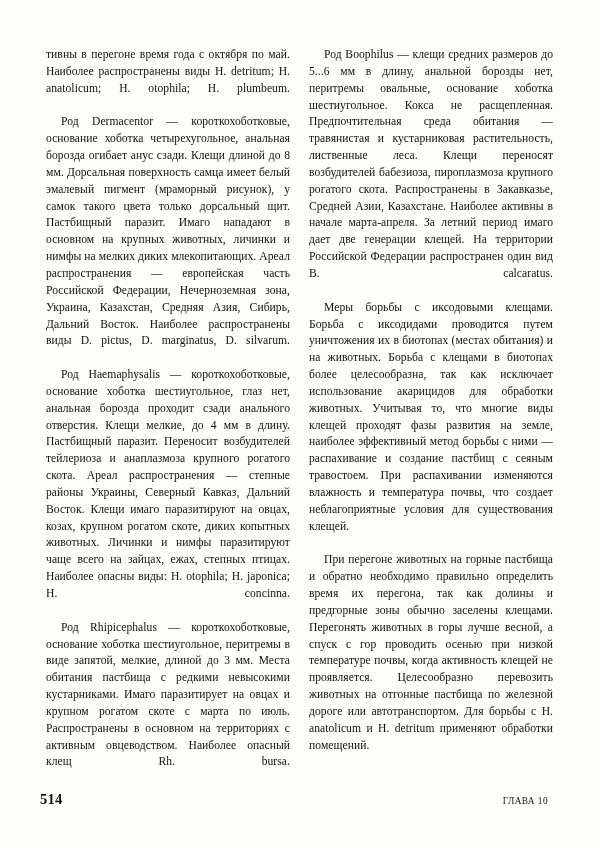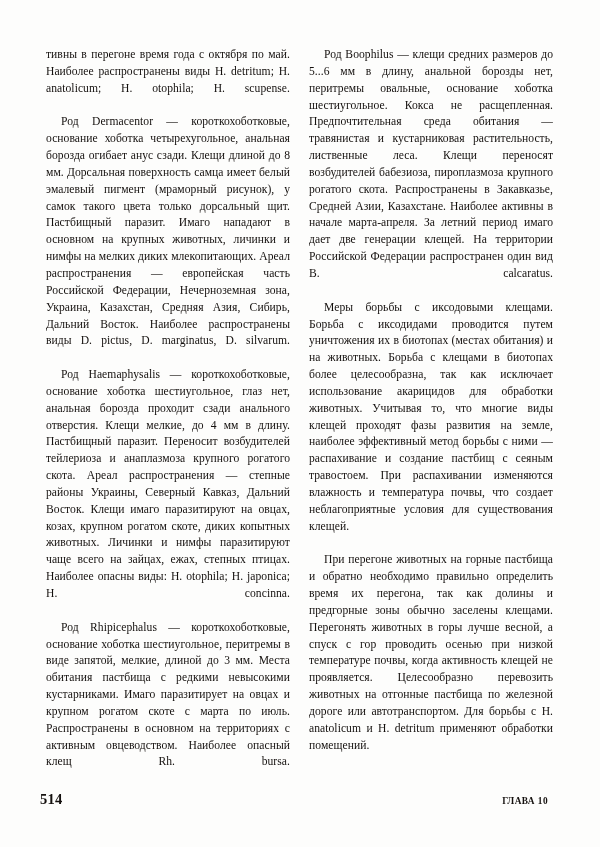--- a/index.html
+++ b/index.html
@@ -78,32 +78,32 @@
   }
 
   .folio {
     font-size: 14.5px;
     font-weight: bold;
     letter-spacing: 0.3px;
   }
 
   .running-head {
     font-size: 9.3px;
-    font-weight: bold;
+    font-weight: normal;
     letter-spacing: 0.45px;
   }
 </style>
 </head>
 <body>
 
 <div class="page" style="background: rgb(253, 253, 252); color: rgb(20, 16, 14);">
 
   <div class="columns">
     <div class="col" id="left-col">
-        <p class="par"><span>тивны в перегоне время года с октября по май. Наиболее распространены виды </span><span class="it">H. detritum</span><span>; </span><span class="it">H. anatolicum</span><span>; </span><span class="it">H. otophila</span><span>; </span><span class="it">H. scupense</span><span>.</span></p>
+        <p class="par"><span>тивны в перегоне время года с октября по май. Наиболее распространены виды </span><span class="it">H. detritum</span><span>; </span><span class="it">H. anatolicum</span><span>; </span><span class="it">H. otophila</span><span>; </span><span class="it">H. plumbeum</span><span>.</span></p>
         <p class="par indent"><span>Род </span><span class="it">Dermacentor</span><span> — короткохоботковые, основание хоботка четырехугольное, анальная борозда огибает анус сзади. Клещи длиной до 8 мм. Дорсальная поверхность самца имеет белый эмалевый пигмент (мраморный рисунок), у самок такого цвета только дорсальный щит. Пастбищный паразит. Имаго нападают в основном на крупных животных, личинки и нимфы на мелких диких млекопитающих. Ареал распространения — европейская часть Российской Федерации, Нечерноземная зона, Украина, Казахстан, Средняя Азия, Сибирь, Дальний Восток. Наиболее распространены виды </span><span class="it">D. pictus</span><span>, </span><span class="it">D. marginatus</span><span>, </span><span class="it">D. silvarum</span><span>.</span></p>
         <p class="par indent"><span>Род </span><span class="it">Haemaphysalis</span><span> — короткохоботковые, основание хоботка шестиугольное, глаз нет, анальная борозда проходит сзади анального отверстия. Клещи мелкие, до 4 мм в длину. Пастбищный паразит. Переносит возбудителей тейлериоза и анаплазмоза крупного рогатого скота. Ареал распространения — степные районы Украины, Северный Кавказ, Дальний Восток. Клещи имаго паразитируют на овцах, козах, крупном рогатом скоте, диких копытных животных. Личинки и нимфы паразитируют чаще всего на зайцах, ежах, степных птицах. Наиболее опасны виды: </span><span class="it">H. otophila</span><span>; </span><span class="it">H. japonica</span><span>; </span><span class="it">H. concinna</span><span>.</span></p>
         <p class="par indent"><span>Род </span><span class="it">Rhipicephalus</span><span> — короткохоботковые, основание хоботка шестиугольное, перитремы в виде запятой, мелкие, длиной до 3 мм. Места обитания пастбища с редкими невысокими кустарниками. Имаго паразитирует на овцах и крупном рогатом скоте с марта по июль. Распространены в основном на территориях с активным овцеводством. Наиболее опасный клещ </span><span class="it">Rh. bursa</span><span>.</span></p>
       </div>
     <div class="col" id="right-col">
         <p class="par indent"><span>Род </span><span class="it">Boophilus</span><span> — клещи средних размеров до 5...6 мм в длину, анальной борозды нет, перитремы овальные, основание хоботка шестиугольное. Кокса не расщепленная. Предпочтительная среда обитания — травянистая и кустарниковая растительность, лиственные леса. Клещи переносят возбудителей бабезиоза, пироплазмоза крупного рогатого скота. Распространены в Закавказье, Средней Азии, Казахстане. Наиболее активны в начале марта-апреля. За летний период имаго дает две генерации клещей. На территории Российской Федерации распространен один вид </span><span class="it">B. calcaratus</span><span>.</span></p>
         <p class="par indent"><span class="it">Меры борьбы с иксодовыми клещами.</span><span> Борьба с иксодидами проводится путем уничтожения их в биотопах (местах обитания) и на животных. Борьба с клещами в биотопах более целесообразна, так как исключает использование акарицидов для обработки животных. Учитывая то, что многие виды клещей проходят фазы развития на земле, наиболее эффективный метод борьбы с ними — распахивание и создание пастбищ с сеяным травостоем. При распахивании изменяются влажность и температура почвы, что создает неблагоприятные условия для существования клещей.</span></p>
         <p class="par indent"><span>При перегоне животных на горные пастбища и обратно необходимо правильно определить время их перегона, так как долины и предгорные зоны обычно заселены клещами. Перегонять животных в горы лучше весной, а спуск с гор проводить осенью при низкой температуре почвы, когда активность клещей не проявляется. Целесообразно перевозить животных на отгонные пастбища по железной дороге или автотранспортом. Для борьбы с </span><span class="it">H. anatolicum</span><span> и </span><span class="it">H. detritum</span><span> применяют обработки помещений.</span></p>
       </div>
   </div>

